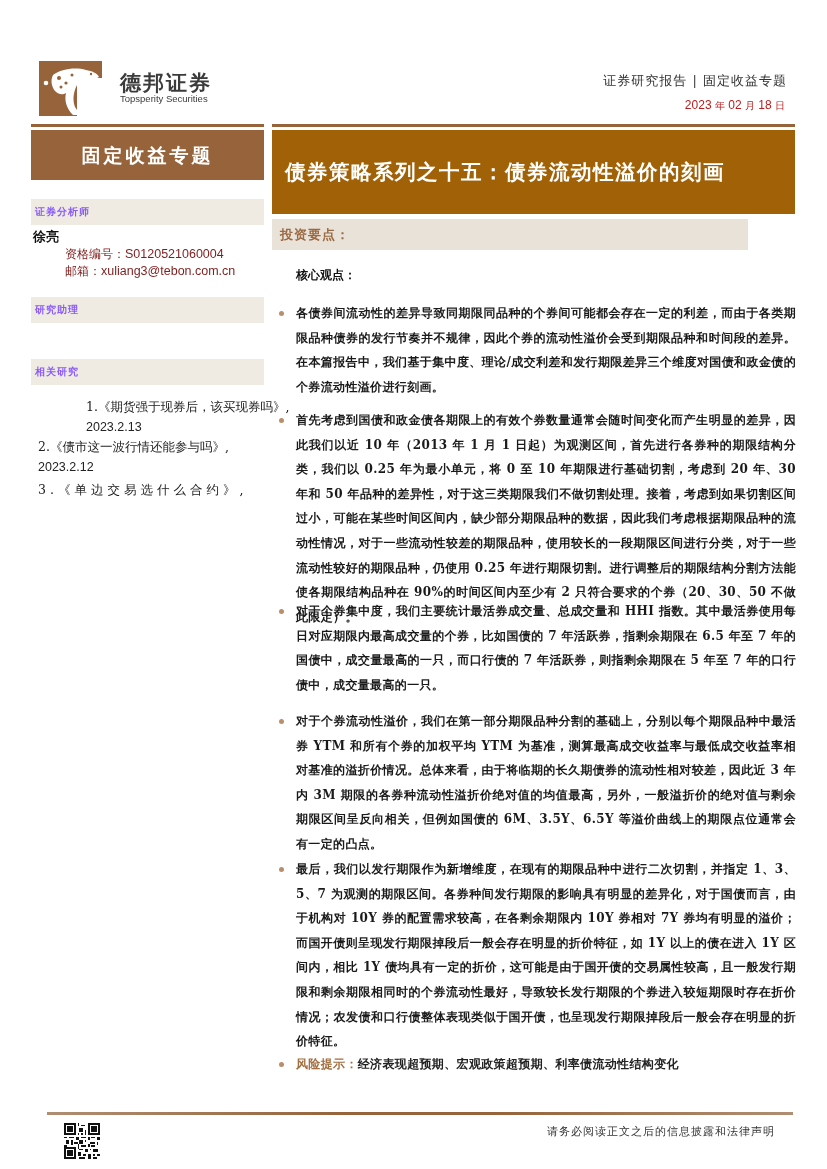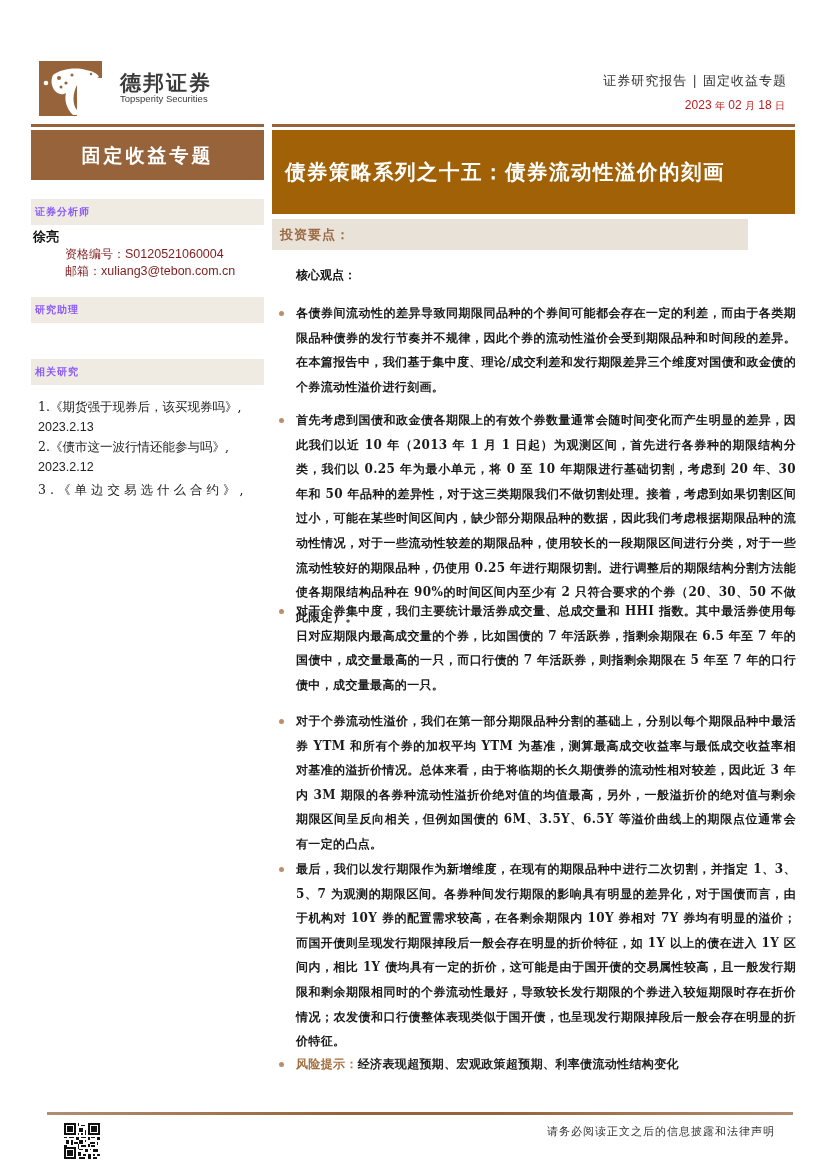--- a/index.html
+++ b/index.html
@@ -78,21 +78,21 @@
 <div class="analyst-line" style="top:246px;">
   <span>资格编号：</span><span class="val">S0120521060004</span>
 </div>
 <div class="analyst-line" style="top:263px;">
   <span>邮箱：</span><span class="val">xuliang3@tebon.com.cn</span>
 </div>
 
 <div class="side-head" style="top:297px;">研究助理</div>
 <div class="side-head" style="top:359px;">相关研究</div>
 
-<div class="related-item" style="top:397px;">
+<div class="related-item" style="top:397px;margin-left:48px;">
   <span>1.《期货强于现券后，该买现券吗》,</span>
   <span class="date">2023.2.13</span>
 </div>
 <div class="related-item" style="top:437px;">
   <span>2.《债市这一波行情还能参与吗》,</span>
   <span class="date">2023.2.12</span>
 </div>
 <div class="related-item" style="top:480px; letter-spacing:4px;">
   <span>3.《单边交易选什么合约》,</span>
 </div>

